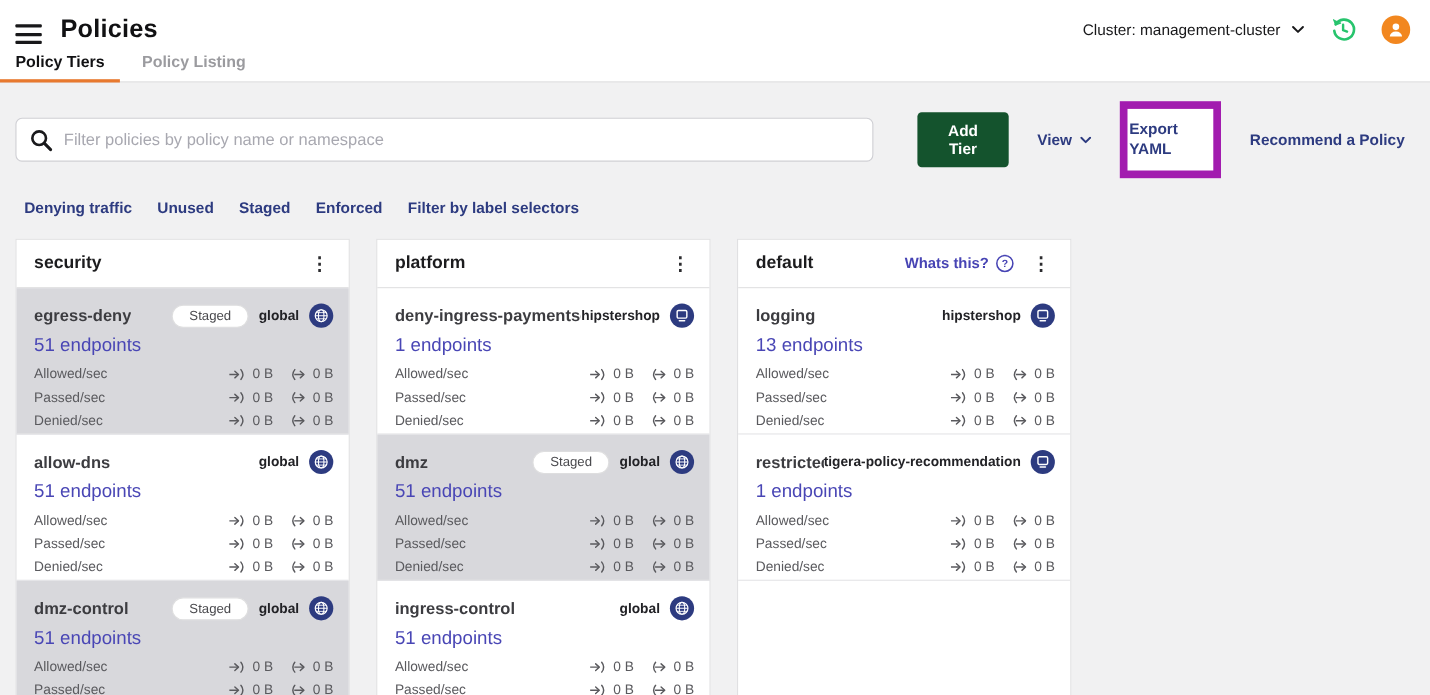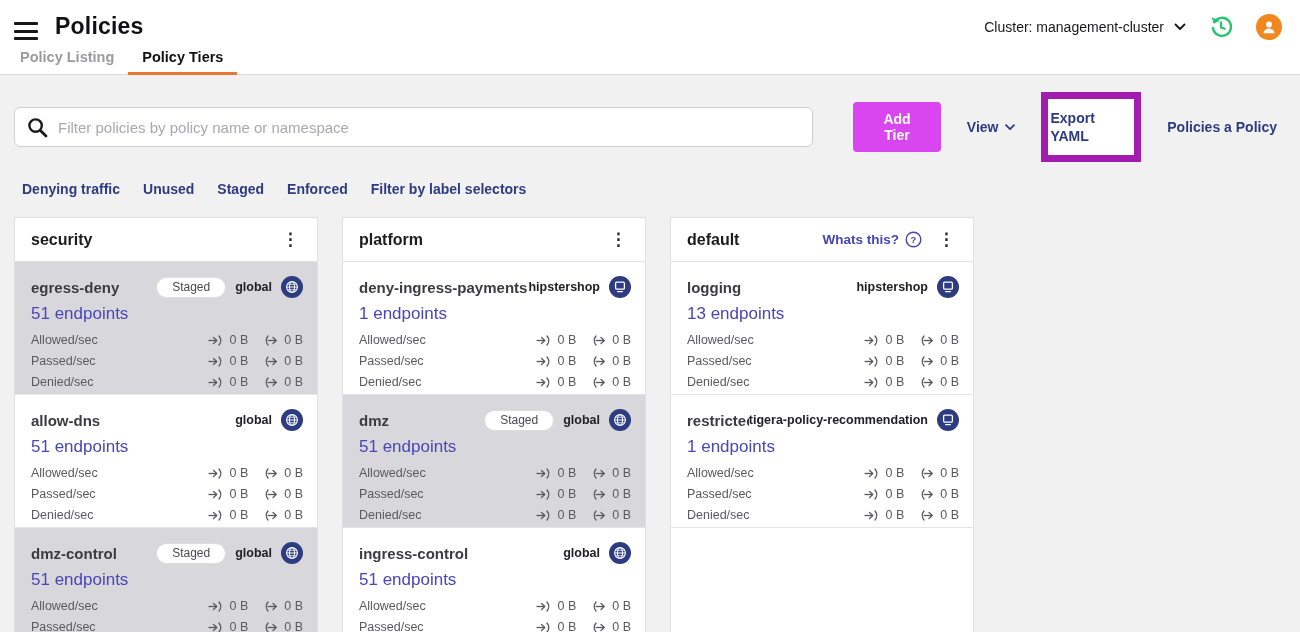--- a/index.html
+++ b/index.html
@@ -26,21 +26,21 @@
   
   .content { padding:17px 0 0 14px; }
 
   .toolbar-row { display:flex; align-items:center; }
   .searchbox { width:813px; height:40px; background:#fff; border:1px solid #cfcfd4; border-radius:6px;
     display:flex; align-items:center; padding:0 12px; gap:10px; }
   .searchbox input { border:none; outline:none; flex:1; font-size:15px; color:#333; background:transparent;
     font-family:"Liberation Sans", sans-serif; }
   .searchbox input::placeholder { color:#a8a8b0; }
   .toolbar-actions { display:flex; align-items:center; margin-left:40px; gap:26px; margin-right:23px; }
-  .btn-primary { background:#d946ef; color:#fff; border:none; border-radius:4px; font-size:14px; font-weight:700;
+  .btn-primary { background:#14532d; color:#fff; border:none; border-radius:4px; font-size:14px; font-weight:700;
     padding:9px 17px; cursor:pointer; font-family:"Liberation Sans", sans-serif; }
   .link-btn { color:#2d3b80; font-size:14px; font-weight:700; cursor:pointer; display:flex; align-items:center; gap:7px; white-space:nowrap; }
   .export-highlight { border:7px solid #a21caf; background:#fff; padding:10px 2px; cursor:pointer; }
   .export-highlight span { color:#2d3b80; font-size:14px; font-weight:700; }
 
   .filters-row { display:flex; gap:23px; margin:19px 0 0 8px; }
   .filter-link { color:#2d3b80; font-size:14px; font-weight:600; cursor:pointer; white-space:nowrap; }
 
   
   .tiers-row { display:flex; gap:24px; margin-top:20px; align-items:flex-start; }
@@ -93,25 +93,25 @@
     <div class="avatar">
       <svg width="16" height="16" viewBox="0 0 16 16">
           <circle cx="8" cy="5.4" r="3" fill="#fff"></circle>
           <path d="M2.4 14.2 a5.6 4.6 0 0 1 11.2 0 z" fill="#fff"></path>
         </svg>
     </div>
   </div>
 </header>
 
 <nav class="tabbar">
+  <div class="tab active">
+      <span>Policy Tiers</span>
+    </div>
   <div class="tab inactive">
       <span>Policy Listing</span>
-    </div>
-  <div class="tab active">
-      <span>Policy Tiers</span>
     </div>
 </nav>
 
 <main class="content">
 
   <div class="toolbar-row">
     <div class="searchbox">
       <svg width="21" height="21" viewBox="0 0 21 21">
           <circle cx="8.6" cy="8.6" r="6.2" fill="none" stroke="#1a1a1c" stroke-width="2.4"></circle>
           <line x1="13.4" y1="13.4" x2="19" y2="19" stroke="#1a1a1c" stroke-width="2.8" stroke-linecap="round"></line>
@@ -123,21 +123,21 @@
       <div class="link-btn">
         <span>View</span>
         <svg width="10" height="7" viewBox="0 0 10 7">
             <polyline points="1,1.2 5,5.2 9,1.2" fill="none" stroke="#2d3b80" stroke-width="1.8" stroke-linecap="round" stroke-linejoin="round"></polyline>
           </svg>
       </div>
       <div class="export-highlight">
         <span>Export YAML</span>
       </div>
       <div class="link-btn">
-        <span>Policies a Policy</span>
+        <span>Recommend a Policy</span>
       </div>
     </div>
   </div>
 
   <div class="filters-row">
     <span class="filter-link">Denying traffic</span>
     <span class="filter-link">Unused</span>
     <span class="filter-link">Staged</span>
     <span class="filter-link">Enforced</span>
     <span class="filter-link">Filter by label selectors</span>

